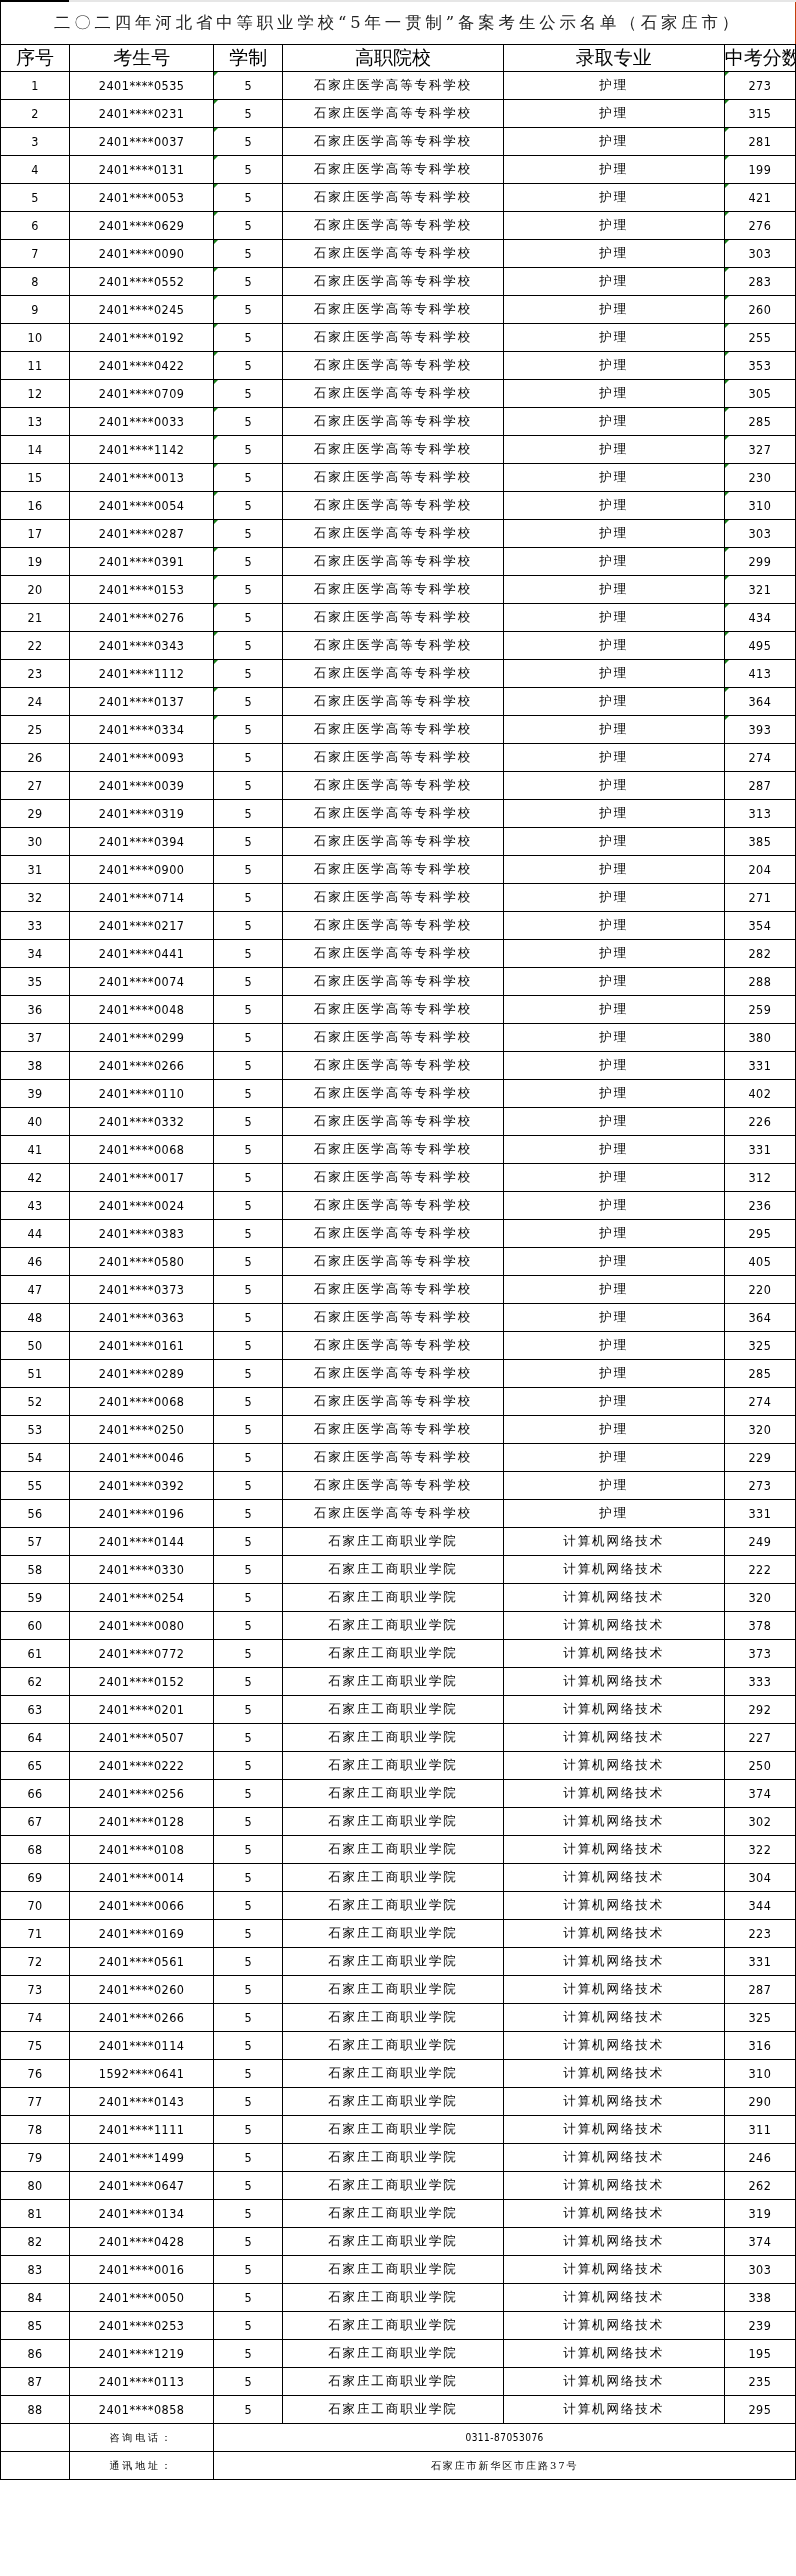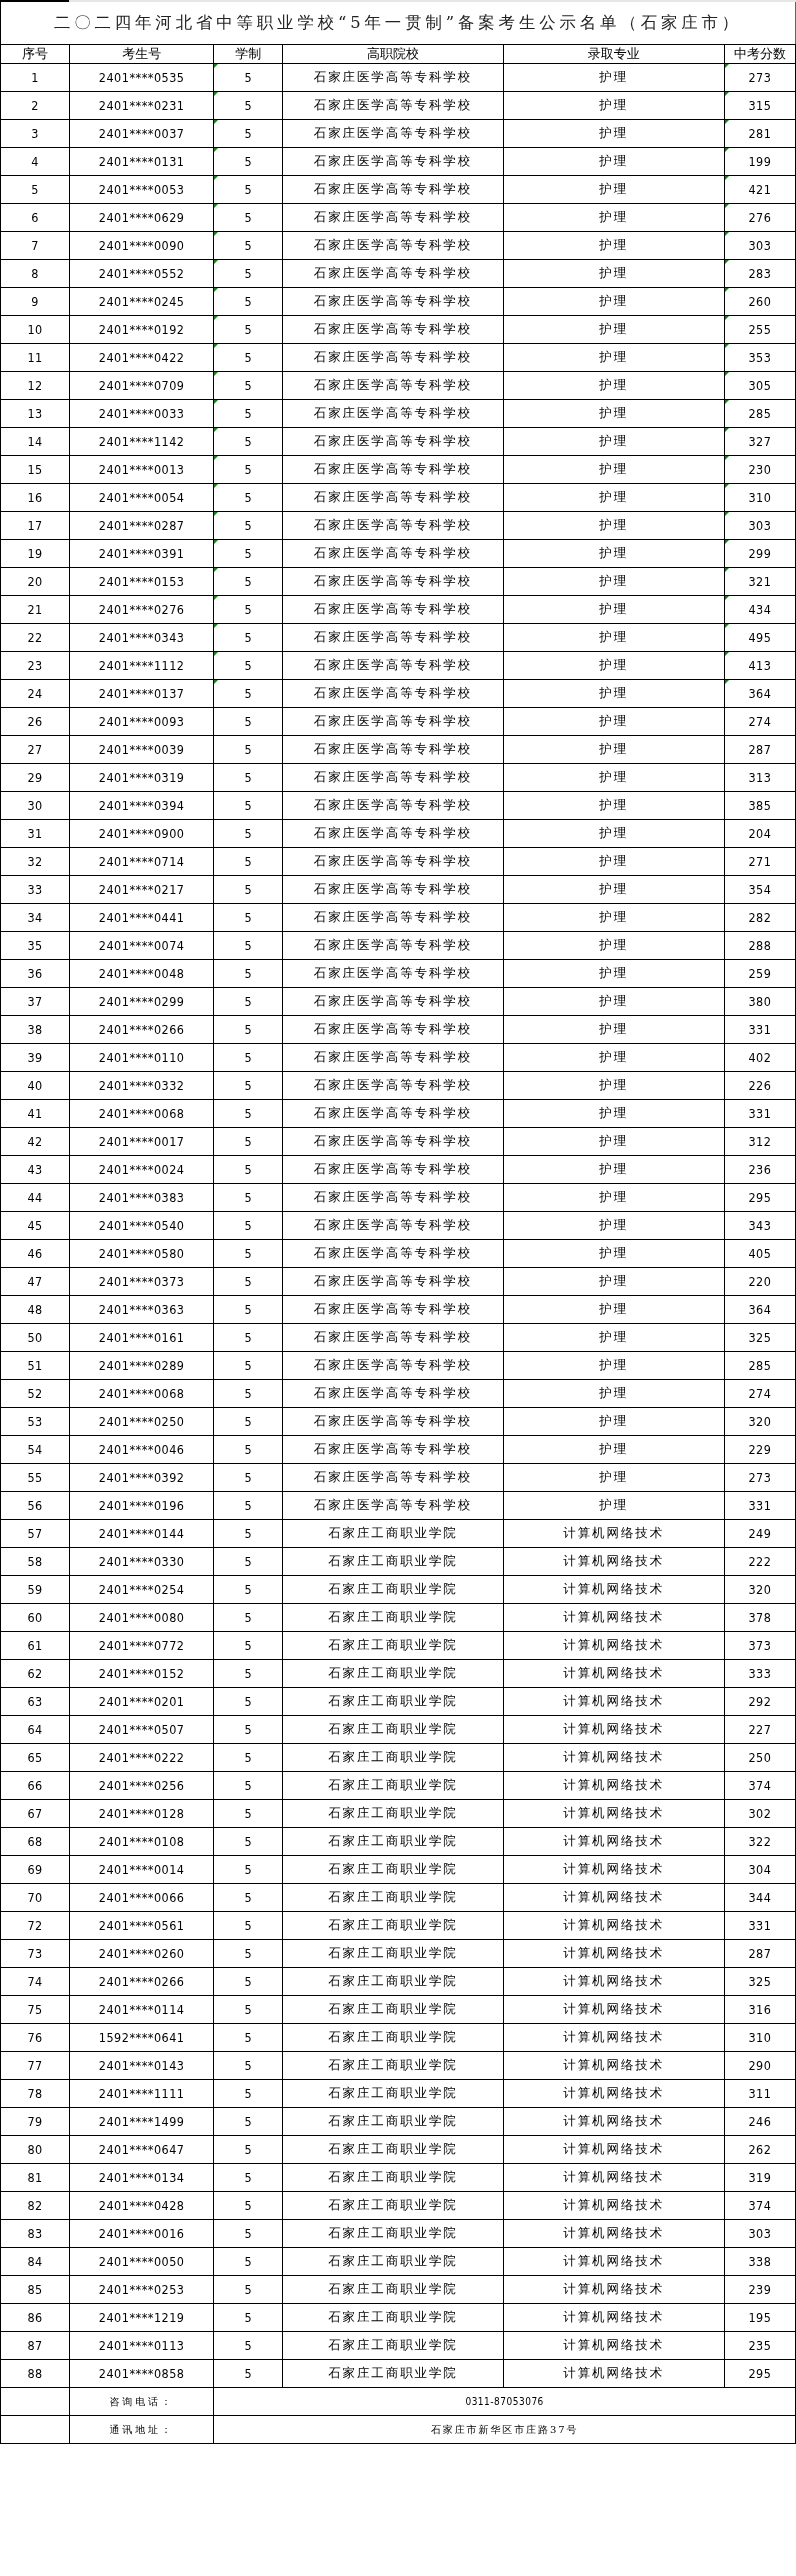--- a/index.html
+++ b/index.html
@@ -19,21 +19,21 @@
     font-size: 16.4px; letter-spacing: 3.9px; color: #222;
   }
   table.roster {
     position: absolute; left: 0; top: 44px;
     width: 796px; border-collapse: collapse; table-layout: fixed;
   }
   table.roster td, table.roster th {
     border: 1px solid #000; padding: 0; text-align: center;
     font-weight: normal; position: relative; overflow: hidden; white-space: nowrap;
   }
-  table.roster th { height: 17.3px; font-size: 13px; }
+  table.roster th { height: 17.3px; font-size: 19px; }
   table.roster td { height: 27px; font-size: 12.5px; }
   td.num { font-family: "DejaVu Sans Condensed", "DejaVu Sans", sans-serif; font-size: 11.6px; letter-spacing: 0.5px; }
   td.cjk { letter-spacing: 1.9px; font-size: 12.5px; }
   .flag::before {
     content: ""; position: absolute; left: 0; top: 0;
     width: 0; height: 0;
     border-top: 4.8px solid #1a7f1a; border-right: 4.8px solid transparent;
   }
   tr.footer td { height: 27px; font-size: 10px; text-align: center; }
   tr.footer td.label { letter-spacing: 2.9px; }
@@ -245,20 +245,28 @@
       </tr>
       <tr>
         <td class="num">24</td>
         <td class="num">2401****0137</td>
         <td class="num flag">5</td>
         <td class="cjk">石家庄医学高等专科学校</td>
         <td class="cjk">护理</td>
         <td class="num flag">364</td>
       </tr>
       <tr>
+        <td class="num">25</td>
+        <td class="num">2401****0334</td>
+        <td class="num flag">5</td>
+        <td class="cjk">石家庄医学高等专科学校</td>
+        <td class="cjk">护理</td>
+        <td class="num flag">393</td>
+      </tr>
+      <tr>
         <td class="num">26</td>
         <td class="num">2401****0093</td>
         <td class="num">5</td>
         <td class="cjk">石家庄医学高等专科学校</td>
         <td class="cjk">护理</td>
         <td class="num">274</td>
       </tr>
       <tr>
         <td class="num">27</td>
         <td class="num">2401****0039</td>
@@ -389,28 +397,20 @@
       </tr>
       <tr>
         <td class="num">44</td>
         <td class="num">2401****0383</td>
         <td class="num">5</td>
         <td class="cjk">石家庄医学高等专科学校</td>
         <td class="cjk">护理</td>
         <td class="num">295</td>
       </tr>
       <tr>
-        <td class="num">45</td>
-        <td class="num">2401****0540</td>
-        <td class="num">5</td>
-        <td class="cjk">石家庄医学高等专科学校</td>
-        <td class="cjk">护理</td>
-        <td class="num">343</td>
-      </tr>
-      <tr>
         <td class="num">46</td>
         <td class="num">2401****0580</td>
         <td class="num">5</td>
         <td class="cjk">石家庄医学高等专科学校</td>
         <td class="cjk">护理</td>
         <td class="num">405</td>
       </tr>
       <tr>
         <td class="num">47</td>
         <td class="num">2401****0373</td>
@@ -587,20 +587,28 @@
         <td class="cjk">计算机网络技术</td>
         <td class="num">304</td>
       </tr>
       <tr>
         <td class="num">70</td>
         <td class="num">2401****0066</td>
         <td class="num">5</td>
         <td class="cjk">石家庄工商职业学院</td>
         <td class="cjk">计算机网络技术</td>
         <td class="num">344</td>
+      </tr>
+      <tr>
+        <td class="num">71</td>
+        <td class="num">2401****0169</td>
+        <td class="num">5</td>
+        <td class="cjk">石家庄工商职业学院</td>
+        <td class="cjk">计算机网络技术</td>
+        <td class="num">223</td>
       </tr>
       <tr>
         <td class="num">72</td>
         <td class="num">2401****0561</td>
         <td class="num">5</td>
         <td class="cjk">石家庄工商职业学院</td>
         <td class="cjk">计算机网络技术</td>
         <td class="num">331</td>
       </tr>
       <tr>

